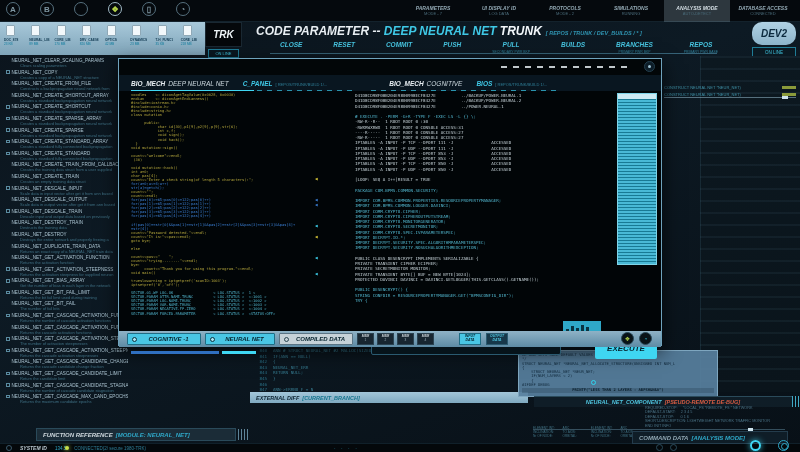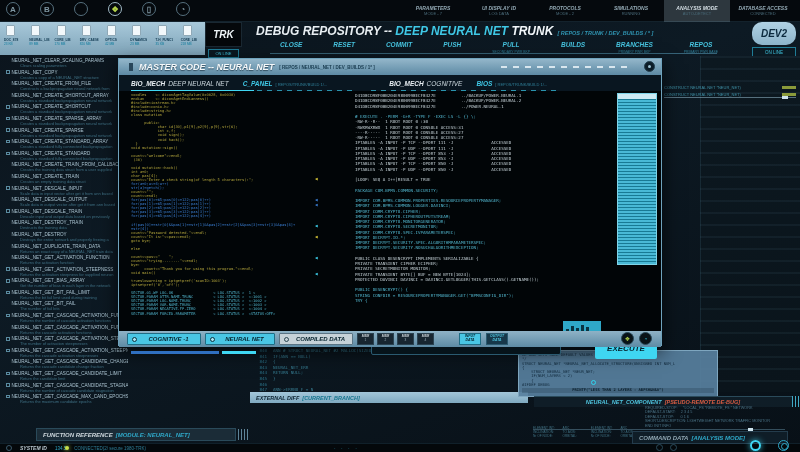--- a/index.html
+++ b/index.html
@@ -304,21 +304,21 @@
       <div class="file">
         <span class="ficon"></span>
         <span class="fname">CORE_LIB</span>
         <span class="fsize">218 MB</span>
       </div>
     </div>
   <div class="abs trk">TRK</div>
   <div class="abs trkline">ON LINE</div>
 
   <div class="abs repo-title">
-    <span class="pre">DEBUG REPOSITORY -- </span><span class="acc">DEEP NEURAL NET </span><span class="suf">TRUNK</span><span class="path">[ REPOS / TRUNK / DEV_BUILDS / * ]</span>
+    <span class="pre">CODE PARAMETER -- </span><span class="acc">DEEP NEURAL NET </span><span class="suf">TRUNK</span><span class="path">[ REPOS / TRUNK / DEV_BUILDS / * ]</span>
   </div>
   <div class="abs repomenu">
 
       <div class="rm-item">
         <span class="lbl">CLOSE</span>
         <span class="sub"></span>
       </div>
 
       <div class="rm-item">
         <span class="lbl">RESET</span>
@@ -679,25 +679,20 @@
         <div class="tt-ln">    {</div>
 
         <div class="tt-ln">#IFDEF DEBUG</div>
 
         <div class="tt-ln hl">PRINTF("LESS THAN 2 LAYERS - ABPSH&amp;N&amp;A")</div>
       </div>
     <span class="tt-ring"></span>
   </div>
 
   <div class="abs modal">
-    <div class="m-title">
-      <span class="notch"></span>
-      <span class="t">MASTER CODE -- NEURAL NET</span>
-      <span class="p">[ REPOS / NEURAL_NET / DEV_BUILDS / 1* ]</span>
-    </div>
     <div class="m-dash"></div>
     <div class="m-close">
         <span class="dot"></span>
       </div>
 
     <div class="m-sub">
       <div class="grp" style="margin-left:12px;">
         <span class="app">BIO_MECH</span>
         <span class="nm">DEEP NEURAL NET</span>
         <span class="pn">C_PANEL</span>

